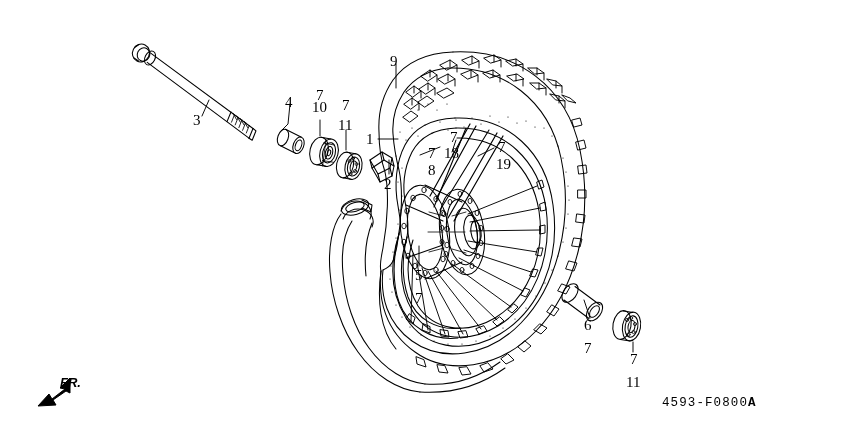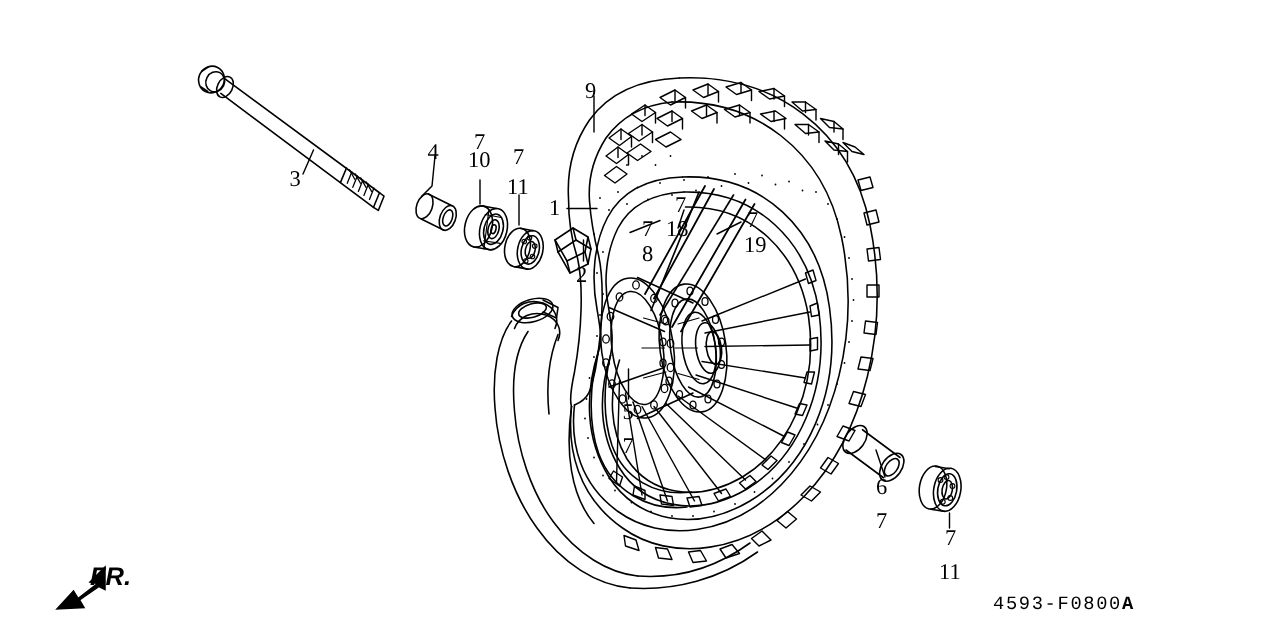--- a/index.html
+++ b/index.html
@@ -50,21 +50,21 @@
     left: 30px;
     top: 372px;
     width: 70px;
     height: 40px;
   }
   #fr-label {
     position: absolute;
     left: 60px;
     top: 375px;
     font-family: "Liberation Sans", sans-serif;
-    font-size: 17px;
+    font-size: 13px;
     font-weight: bold;
     font-style: italic;
     color: #000;
   }
 </style>
 </head>
 <body>
 
 <div id="page">
 

